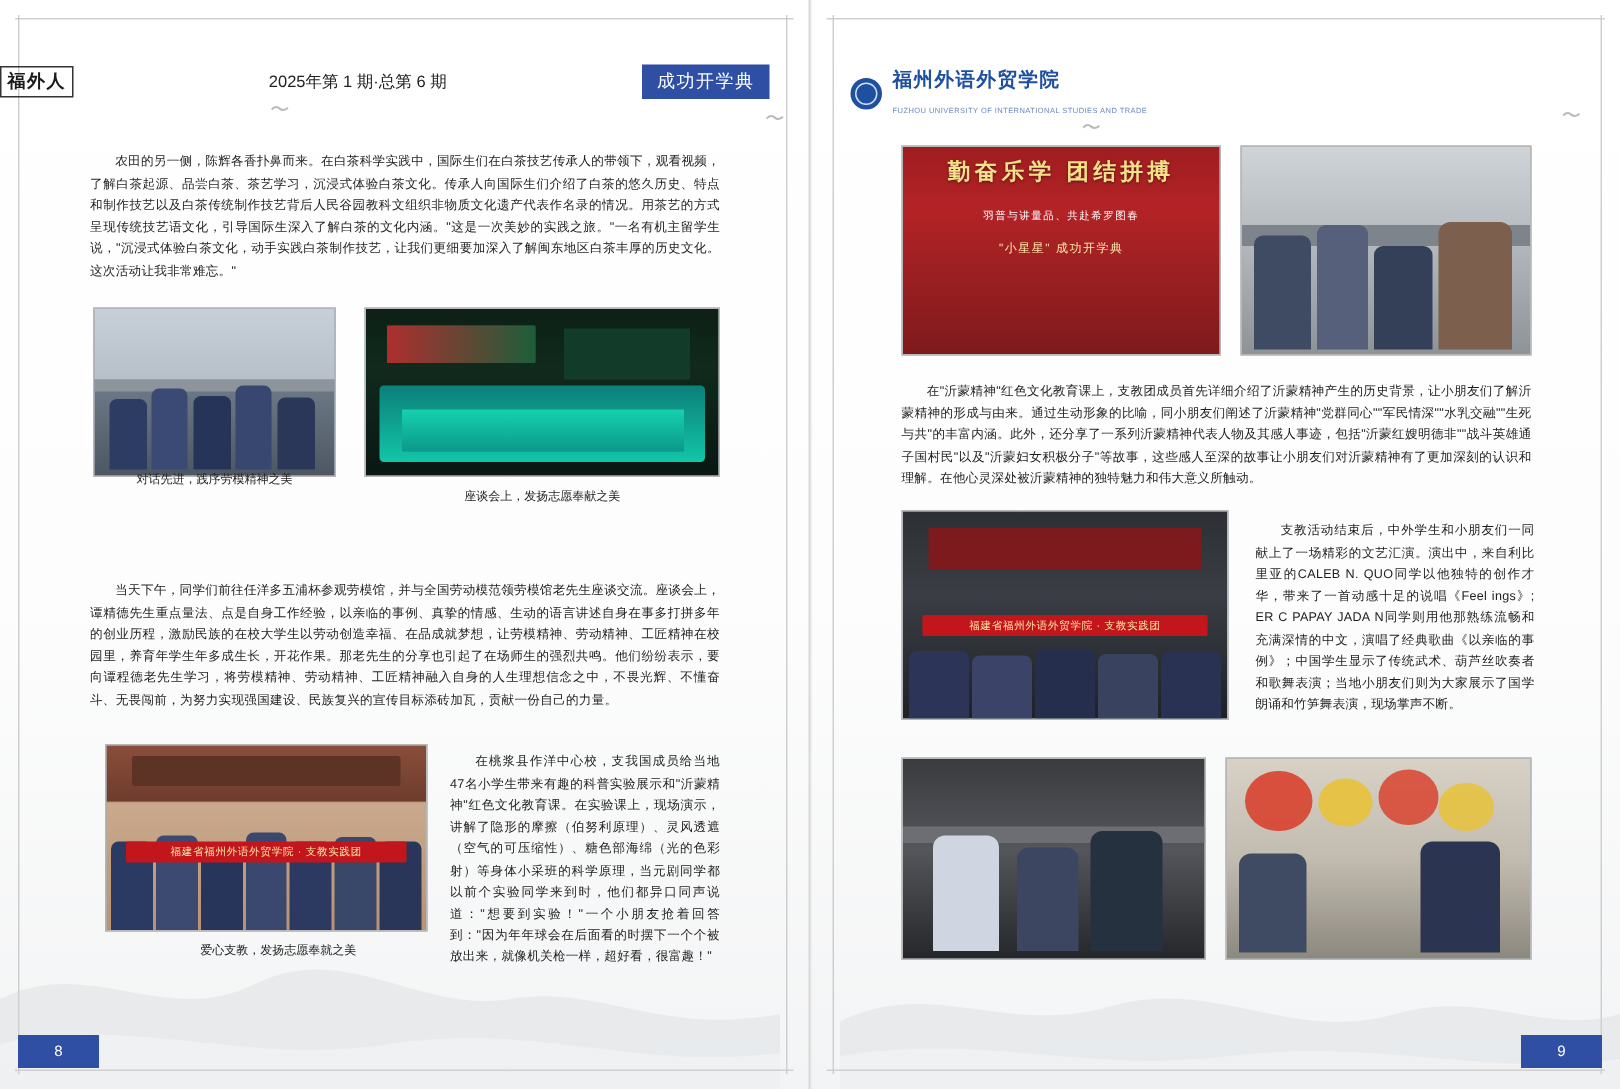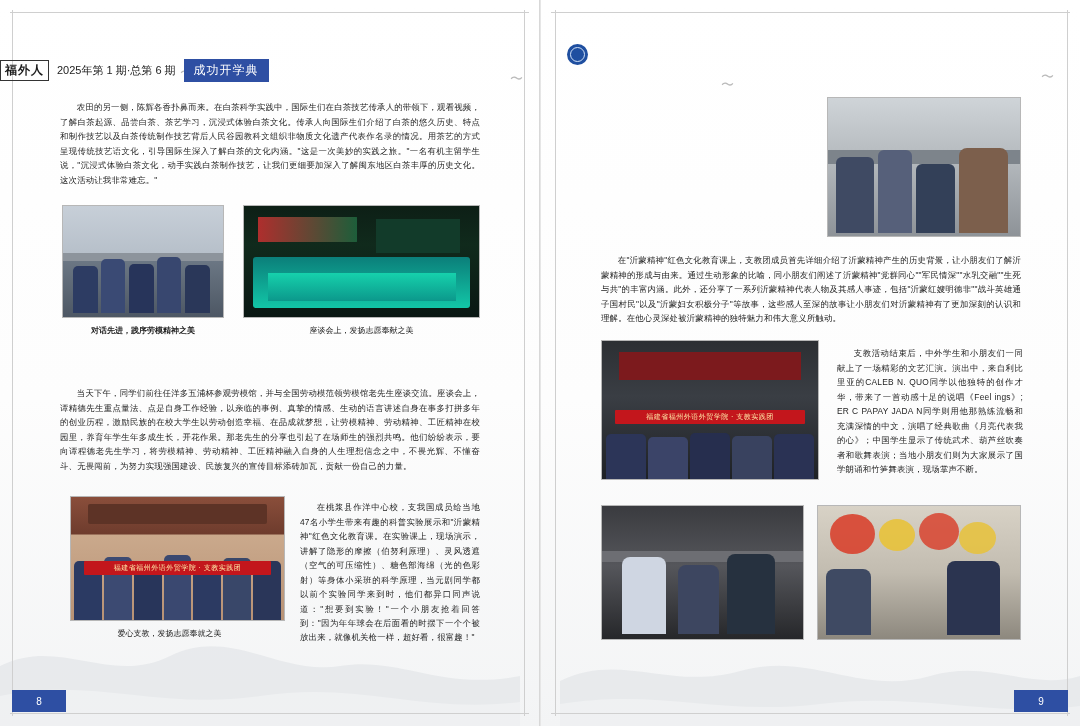--- a/index.html
+++ b/index.html
@@ -34,22 +34,22 @@
   
   .frame-v {
     position: absolute; top: 10px; bottom: 10px; width: 1px; background: #cfcfcf;
   }
   .frame-h {
     position: absolute; left: 10px; right: 10px; height: 1px; background: #cfcfcf;
   }
 
   
   .hdr-left {
-    position: absolute; top: 59px; left: 0; right: 26px;
-    display: flex; align-items: center; justify-content: flex-start; gap: 8px;
+    position: absolute; top: 43px; left: 0; right: 26px;
+    display: flex; align-items: center; justify-content: space-between; gap: 8px;
   }
   .hdr-brand {
     font-weight: bold; font-size: 12px; color: #1b1b1b; letter-spacing: 1px;
     border: 1px solid #333; padding: 1px 4px;
   }
   .hdr-issue { font-size: 11px; color: #222; }
   .hdr-tag {
     background: #2e4fa3; color: #fff; font-size: 12px; padding: 3px 10px;
     letter-spacing: 1px;
   }
@@ -168,21 +168,21 @@
 
       <div class="photo" style="left:62px; top:205px; width:162px; height:113px;">
         <div class="ph-sky" style="background:linear-gradient(180deg,#c7cfd8 0%,#b7c0ca 42%,#6f7b88 43%,#4d5764 100%);"></div>
         <div class="ph-band" style="top:42%; height:8%; background:#8d949c;"></div>
         <div style="position:absolute;left:6%;bottom:4%;width:16%;height:42%;background:#2d3c63;border-radius:5px 5px 0 0;"></div>
         <div style="position:absolute;left:24%;bottom:4%;width:15%;height:48%;background:#3a4a74;border-radius:5px 5px 0 0;"></div>
         <div style="position:absolute;left:41%;bottom:4%;width:16%;height:44%;background:#27345a;border-radius:5px 5px 0 0;"></div>
         <div style="position:absolute;left:59%;bottom:4%;width:15%;height:50%;background:#38476f;border-radius:5px 5px 0 0;"></div>
         <div style="position:absolute;left:76%;bottom:4%;width:16%;height:43%;background:#2a3759;border-radius:5px 5px 0 0;"></div>
       </div>
-      <div class="cap" style="left:62px; top:325px; width:162px;font-weight:bold;">对话先进，践序劳模精神之美</div>
+      <div class="cap" style="left:62px; top:314px; width:162px;">对话先进，践序劳模精神之美</div>
 
       <div class="photo" style="left:243px; top:205px; width:237px; height:113px;">
         <div class="ph-sky" style="background:linear-gradient(180deg,#0d1f16 0%,#102a1c 35%,#0a1713 100%);"></div>
         <div style="position:absolute;left:6%;top:10%;width:42%;height:22%;background:#1d5e3a;border-radius:2px;"></div>
         <div style="position:absolute;left:6%;top:10%;width:42%;height:22%;background:linear-gradient(90deg,#c8262b,#1d5e3a);opacity:.85;"></div>
         <div style="position:absolute;left:4%;bottom:8%;right:4%;height:46%;background:linear-gradient(180deg,#0b7f7a,#12c6a7);border-radius:3px;"></div>
         <div style="position:absolute;left:10%;bottom:14%;right:10%;height:26%;background:linear-gradient(180deg,#18e0b5,#0a8f86);opacity:.8;"></div>
         <div style="position:absolute;left:56%;top:12%;width:36%;height:30%;background:#123b2a;"></div>
       </div>
       <div class="cap" style="left:243px; top:325px; width:237px;">座谈会上，发扬志愿奉献之美</div>
@@ -198,42 +198,62 @@
           <div style="flex:1;height:86%;background:#2b3a63;border-radius:5px 5px 0 0;"></div>
           <div style="flex:1;height:92%;background:#3c4a72;border-radius:5px 5px 0 0;"></div>
           <div style="flex:1;height:84%;background:#28355a;border-radius:5px 5px 0 0;"></div>
           <div style="flex:1;height:94%;background:#3a4870;border-radius:5px 5px 0 0;"></div>
           <div style="flex:1;height:86%;background:#2c3a62;border-radius:5px 5px 0 0;"></div>
           <div style="flex:1;height:90%;background:#394769;border-radius:5px 5px 0 0;"></div>
           <div style="flex:1;height:85%;background:#2a3659;border-radius:5px 5px 0 0;"></div>
         </div>
         <div class="redbanner" style="top:52%;">福建省福州外语外贸学院 · 支教实践团</div>
       </div>
-      <div class="cap" style="left:62px; top:628px; width:215px;">爱心支教，发扬志愿奉就之美</div>
+      <div class="cap" style="left:78px; top:628px; width:215px;">爱心支教，发扬志愿奉就之美</div>
 
       <div class="col-text" style="left:300px; top:492px; width:180px;">
         <p class="para">在桃浆县作洋中心校，支我国成员给当地47名小学生带来有趣的科普实验展示和"沂蒙精神"红色文化教育课。在实验课上，现场演示，讲解了隐形的摩擦（伯努利原理）、灵风透遮（空气的可压缩性）、糖色部海绵（光的色彩射）等身体小采班的科学原理，当元剧同学都以前个实验同学来到时，他们都异口同声说道："想要到实验！"一个小朋友抢着回答到："因为年年球会在后面看的时摆下一个个被放出来，就像机关枪一样，超好看，很富趣！"</p>
       </div>
 
       <div class="pagenum l">8</div>
     </div>
 
     <div class="sheet right">
       <div class="frame-v" style="left:14px"></div>
       <div class="frame-v" style="right:12px"></div>
       <div class="frame-h" style="top:12px"></div>
       <div class="frame-h" style="bottom:12px"></div>
 
       <div class="bird" style="left:180px; top:76px;">〜</div>
       <div class="bird" style="left:500px; top:68px;">〜</div>
 
       <div class="hdr-right">
         <span class="logo-circle"></span>
-      </div>
-
+        <span>
+          <span class="school-name">福州外语外贸学院</span><br>
+          <span class="school-sub">FUZHOU UNIVERSITY OF INTERNATIONAL STUDIES AND TRADE</span>
+        </span>
+      </div>
+
+      <div class="photo" style="left:60px; top:97px; width:213px; height:140px;">
+        <div class="ph-sky" style="background:linear-gradient(180deg,#9f1d20 0%,#b32326 30%,#7e1a1c 100%);"></div>
+        <div class="bigtitle">勤奋乐学 团结拼搏</div>
+        <div class="subtitle">羽普与讲量品、共赴希罗图春</div>
+        <div class="subtitle2">"小星星" 成功开学典</div>
+        <div class="people-row">
+          <div class="person"></div>
+            <div class="person alt"></div>
+            <div class="person"></div>
+          <div class="person alt2"></div>
+            <div class="person alt"></div>
+            <div class="person"></div>
+          <div class="person alt2"></div>
+            <div class="person alt"></div>
+        </div>
+      </div>
 
       <div class="photo" style="left:286px; top:97px; width:194px; height:140px;">
         <div class="ph-sky" style="background:linear-gradient(180deg,#cfd4d8 0%,#b4b9bd 45%,#8e9398 100%);"></div>
         <div style="position:absolute;left:0;top:38%;right:0;height:10%;background:#7d848b;"></div>
         <div style="position:absolute;left:4%;bottom:2%;width:20%;height:55%;background:#3f4a63;border-radius:6px 6px 0 0;"></div>
         <div style="position:absolute;left:26%;bottom:2%;width:18%;height:60%;background:#56607a;border-radius:6px 6px 0 0;"></div>
         <div style="position:absolute;left:46%;bottom:2%;width:20%;height:50%;background:#334058;border-radius:6px 6px 0 0;"></div>
         <div style="position:absolute;left:68%;bottom:2%;width:26%;height:62%;background:#7c5f4c;border-radius:8px 8px 0 0;"></div>
       </div>
 
@@ -248,21 +268,21 @@
         <div style="position:absolute;left:0;right:0;bottom:0;height:36%;display:flex;gap:2px;padding:0 4px;align-items:flex-end;">
           <div style="flex:1;height:90%;background:#2c3558;border-radius:5px 5px 0 0;"></div>
           <div style="flex:1;height:84%;background:#3b4468;border-radius:5px 5px 0 0;"></div>
           <div style="flex:1;height:92%;background:#262e4e;border-radius:5px 5px 0 0;"></div>
           <div style="flex:1;height:86%;background:#39425f;border-radius:5px 5px 0 0;"></div>
           <div style="flex:1;height:90%;background:#2a3254;border-radius:5px 5px 0 0;"></div>
         </div>
       </div>
 
       <div class="col-text" style="left:296px; top:338px; width:186px;">
-        <p class="para">支教活动结束后，中外学生和小朋友们一同献上了一场精彩的文艺汇演。演出中，来自利比里亚的CALEB N. QUO同学以他独特的创作才华，带来了一首动感十足的说唱《Feel ings》; ER C PAPAY JADA N同学则用他那熟练流畅和充满深情的中文，演唱了经典歌曲《月亮代表我的心》；中国学生显示了传统武术、葫芦丝吹奏者和歌舞表演；当地小朋友们则为大家展示了国学朗诵和竹笋舞表演，现场掌声不断。</p>
+        <p class="para">支教活动结束后，中外学生和小朋友们一同献上了一场精彩的文艺汇演。演出中，来自利比里亚的CALEB N. QUO同学以他独特的创作才华，带来了一首动感十足的说唱《Feel ings》; ER C PAPAY JADA N同学则用他那熟练流畅和充满深情的中文，演唱了经典歌曲《以亲临的事例》；中国学生显示了传统武术、葫芦丝吹奏者和歌舞表演；当地小朋友们则为大家展示了国学朗诵和竹笋舞表演，现场掌声不断。</p>
       </div>
 
       <div class="photo" style="left:60px; top:505px; width:203px; height:135px;">
         <div class="ph-sky" style="background:linear-gradient(180deg,#3a3b3f 0%,#55565b 45%,#26272a 100%);"></div>
         <div style="position:absolute;left:0;right:0;top:34%;height:8%;background:#6d6e73;"></div>
         <div style="position:absolute;left:10%;bottom:4%;width:22%;height:58%;background:#cfd6e2;border-radius:8px 8px 0 0;"></div>
         <div style="position:absolute;left:38%;bottom:4%;width:20%;height:52%;background:#3d4660;border-radius:8px 8px 0 0;"></div>
         <div style="position:absolute;left:62%;bottom:4%;width:24%;height:60%;background:#26313f;border-radius:8px 8px 0 0;"></div>
       </div>
 

